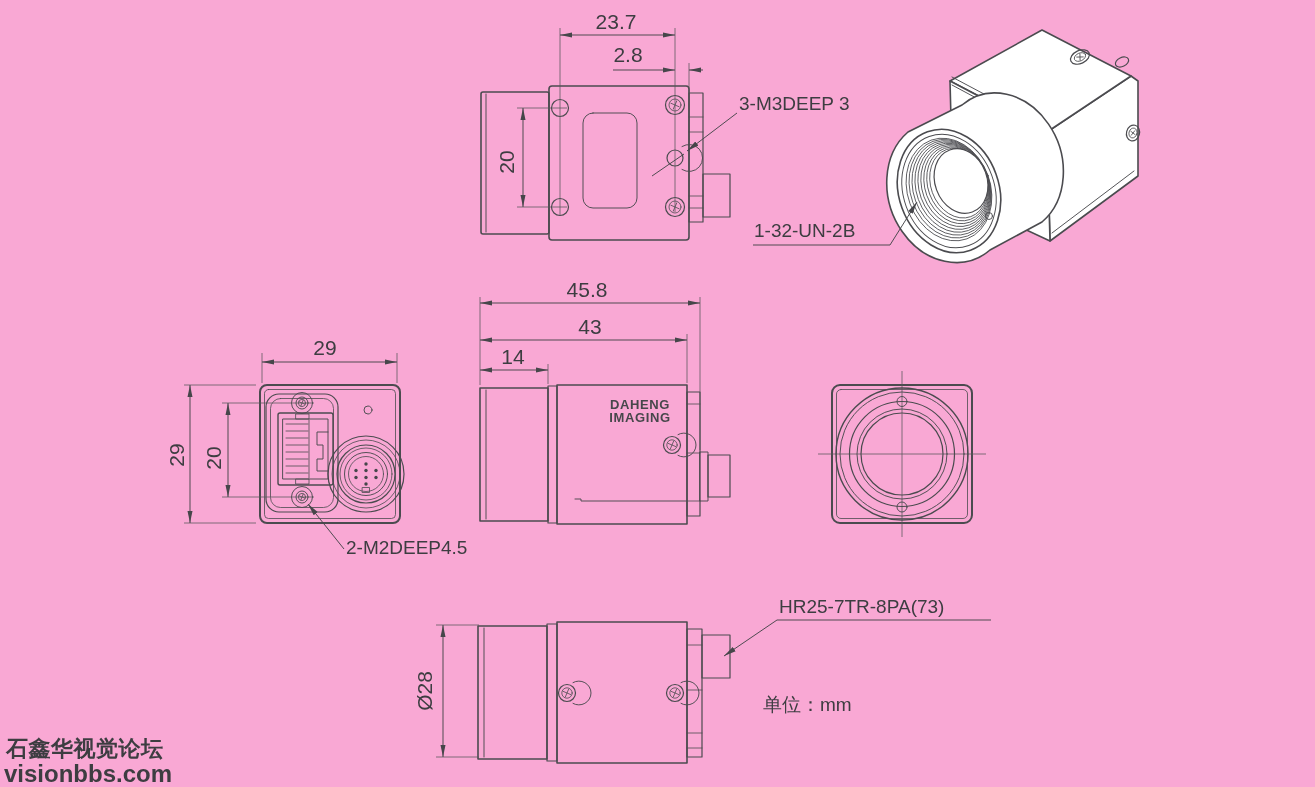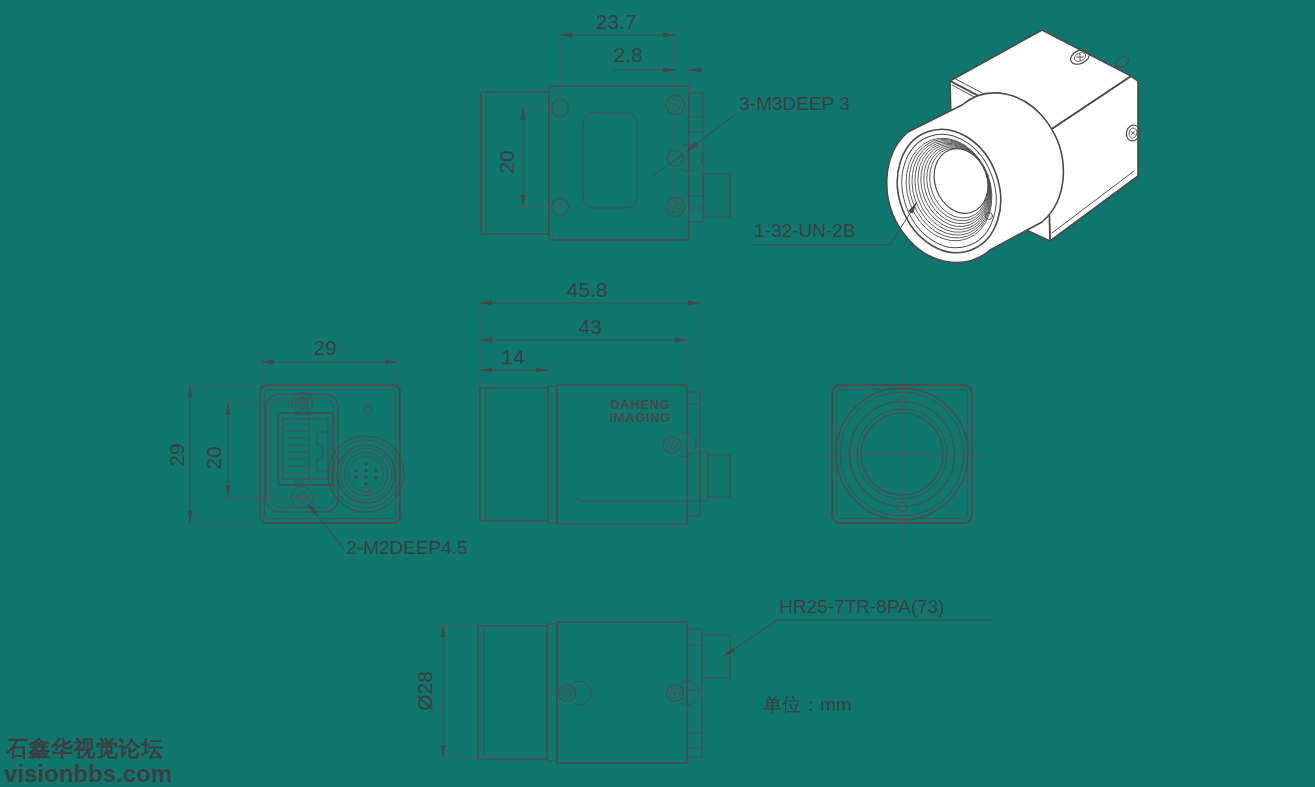--- a/index.html
+++ b/index.html
@@ -1,16 +1,16 @@
 <!DOCTYPE html>
 <html><head>
 <meta charset="utf-8">
 <style>
   html,body{margin:0;padding:0;background:#ffffff;}
-  .stage{width:1315px;height:787px;position:relative;background:#0f766e;overflow:hidden;}
+  .stage{width:1315px;height:787px;position:relative;background:#f9a8d4;overflow:hidden;}
   svg{display:block;}
   
   .s2 {stroke:#4b4b4f;stroke-width:2;fill:none;stroke-linejoin:round;stroke-linecap:round;}
   .s16{stroke:#4b4b4f;stroke-width:1.6;fill:none;stroke-linejoin:round;stroke-linecap:round;}
   .s14{stroke:#4b4b4f;stroke-width:1.4;fill:none;stroke-linejoin:round;stroke-linecap:round;}
   .s12{stroke:#4b4b4f;stroke-width:1.2;fill:none;stroke-linejoin:round;stroke-linecap:round;}
   .s09{stroke:#4b4b4f;stroke-width:0.95;fill:none;stroke-linejoin:round;stroke-linecap:round;}
   .s08{stroke:#4b4b4f;stroke-width:0.8;fill:none;stroke-linejoin:round;stroke-linecap:round;}
   .fw {fill:#ffffff;}
   .dm {stroke:#46464a;stroke-width:0.95;fill:none;}

